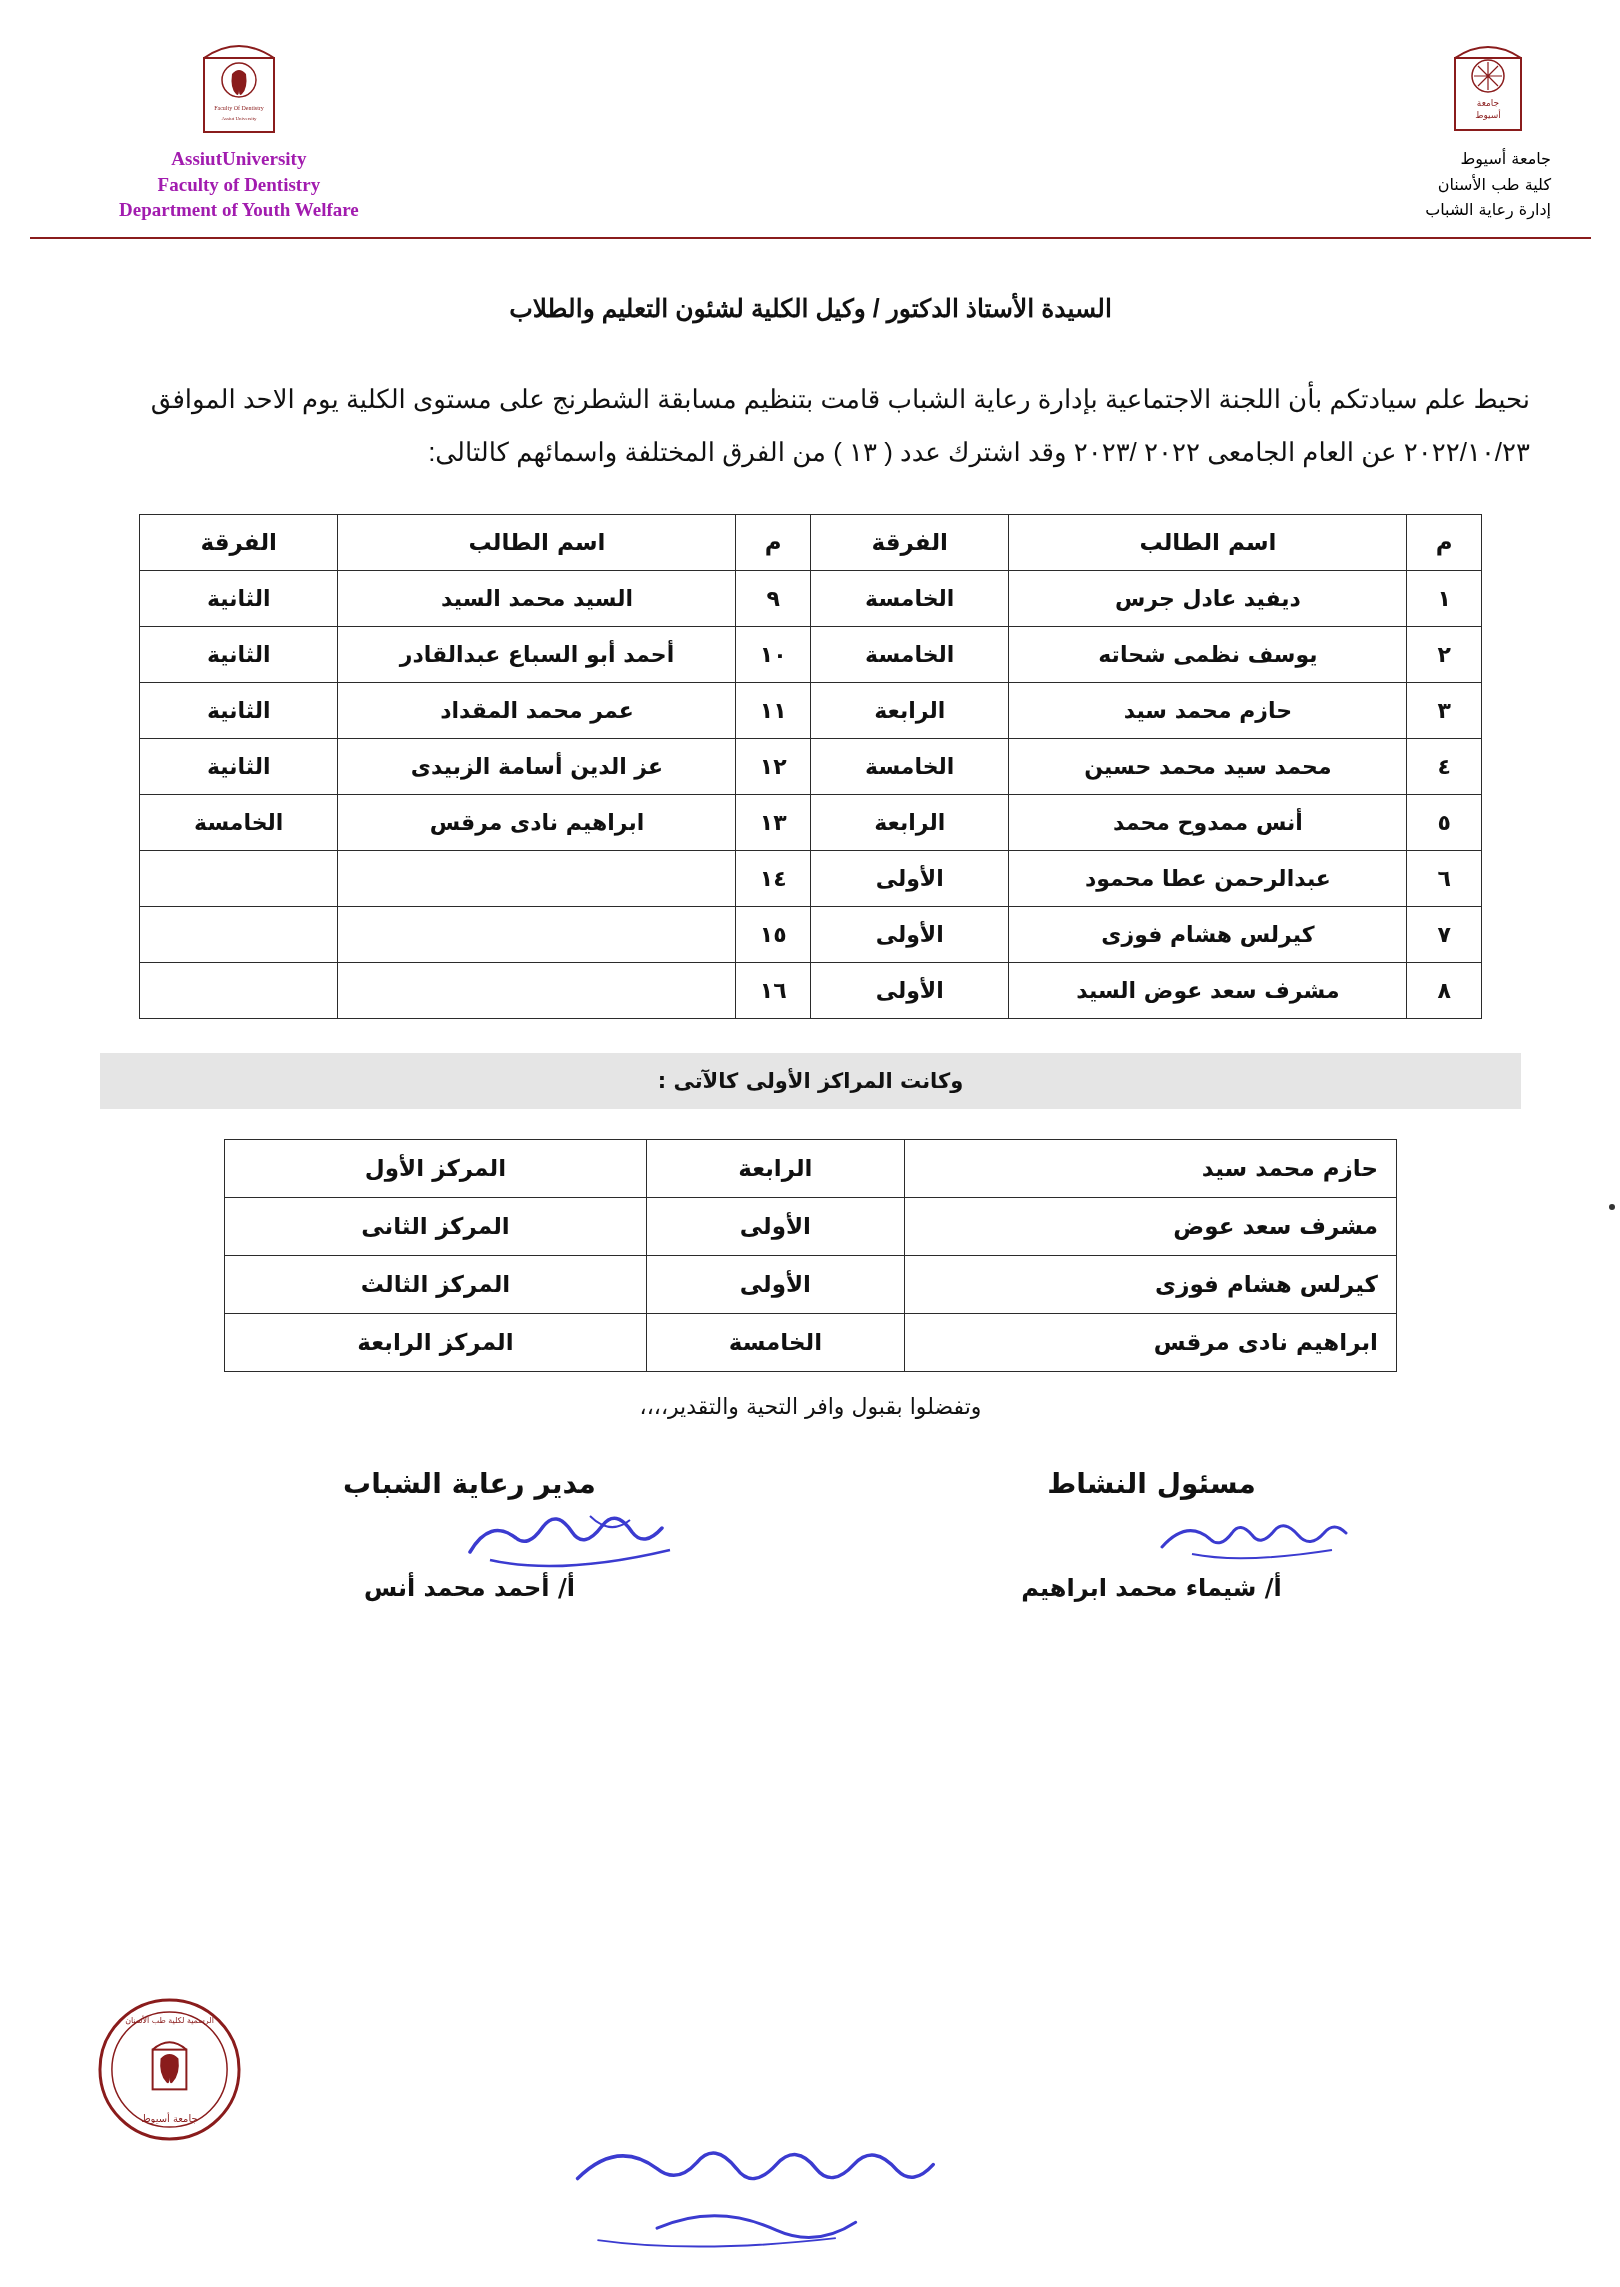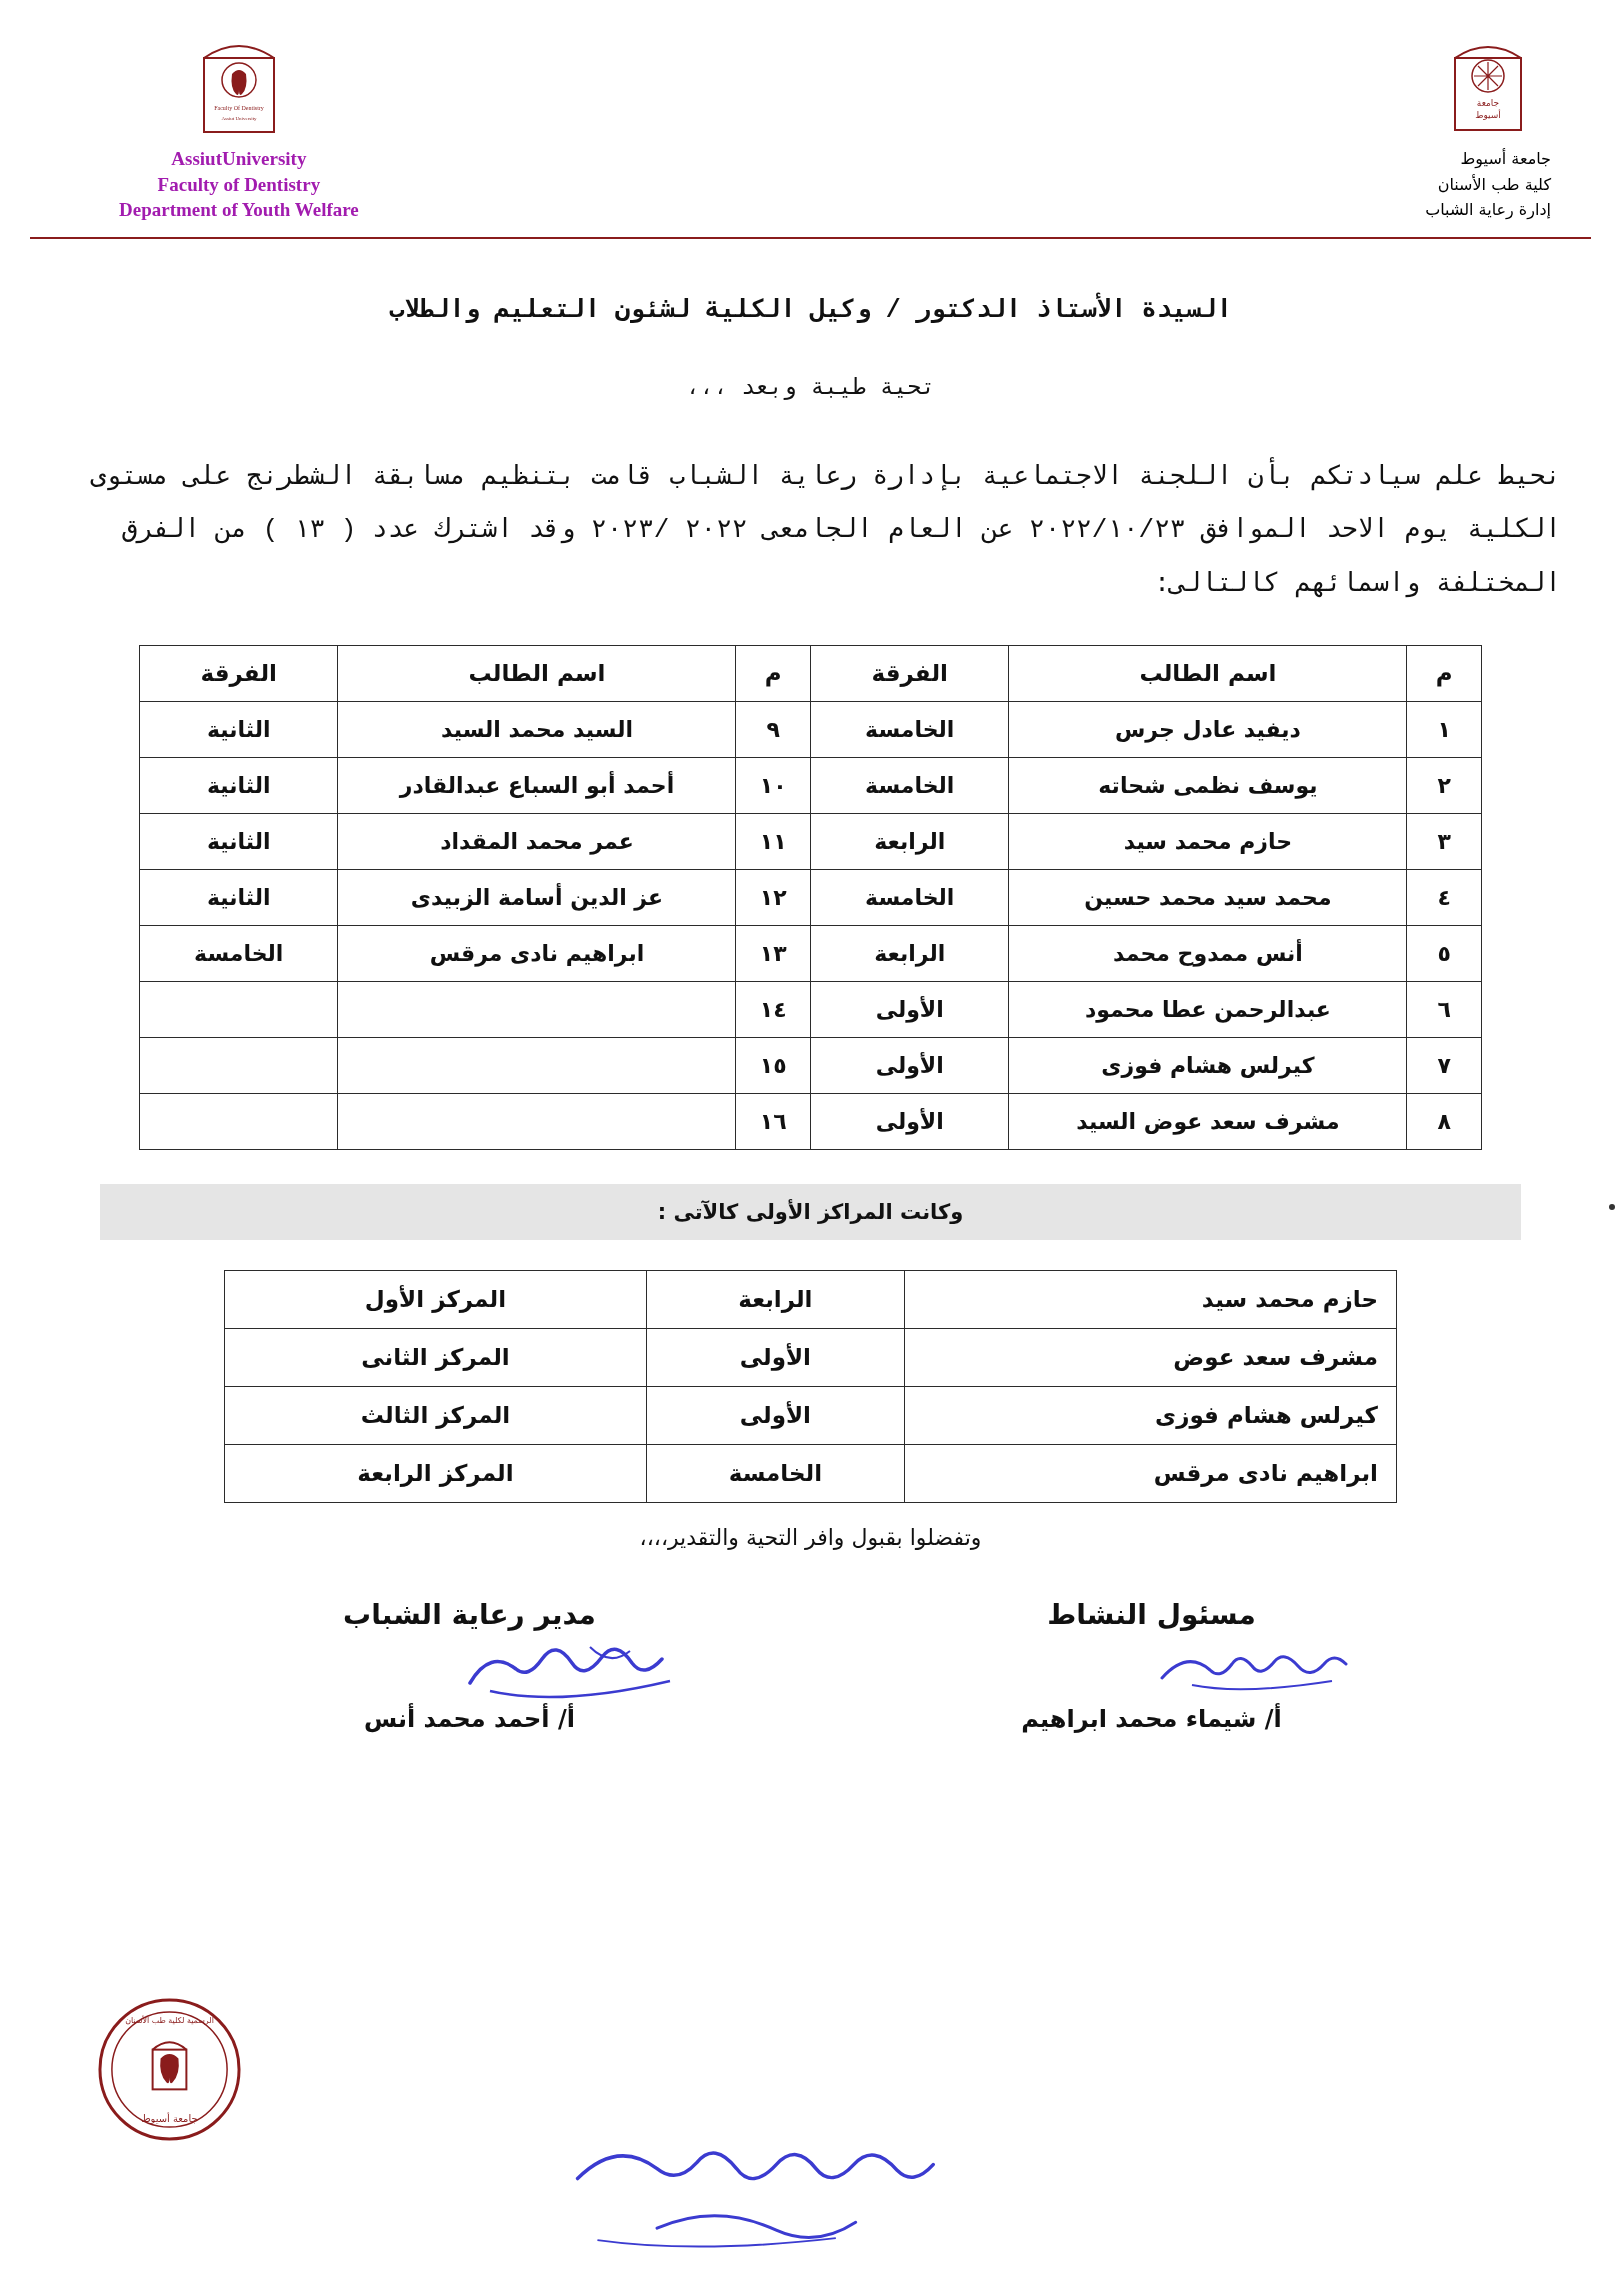--- a/index.html
+++ b/index.html
@@ -51,22 +51,22 @@
   .header-rule {
     border: 0;
     border-top: 2px solid #8a1c1c;
     margin: 14px 30px 0 30px;
   }
 
   
   .body-ar {
     direction: rtl;
     text-align: right;
-    font-family: Liberation Mono, monospace;
-    padding: 0 60px;
+    font-family: Liberation Sans, sans-serif;
+    padding: 0 91px;
   }
   .addressee {
     text-align: center;
     font-weight: bold;
     font-size: 25px;
     margin-top: 55px;
     letter-spacing: 0px;
   }
   .greeting {
     text-align: center;
@@ -210,21 +210,20 @@
       <div class="line">جامعة أسيوط</div>
       <div class="line">كلية طب الأسنان</div>
       <div class="line">إدارة رعاية الشباب</div>
     </div>
   </div>
 
   <hr class="header-rule">
 
   <div class="body-ar">
     <div class="addressee">السيدة الأستاذ الدكتور / وكيل الكلية لشئون التعليم والطلاب</div>
-    <div class="greeting">تحية طيبة وبعد ،،،</div>
     <div class="para">نحيط علم سيادتكم بأن اللجنة الاجتماعية بإدارة رعاية الشباب قامت بتنظيم مسابقة الشطرنج على مستوى الكلية يوم الاحد الموافق ٢٠٢٢/١٠/٢٣ عن العام الجامعى ٢٠٢٢ /٢٠٢٣ وقد اشترك عدد ( ١٣ ) من الفرق المختلفة واسمائهم كالتالى:</div>
   </div>
 
   <div class="tbl-wrap">
     <table class="grid">
       <thead>
         <tr>
           <th class="c-num">م</th>
           <th class="c-name">اسم الطالب</th>
           <th class="c-group">الفرقة</th>

